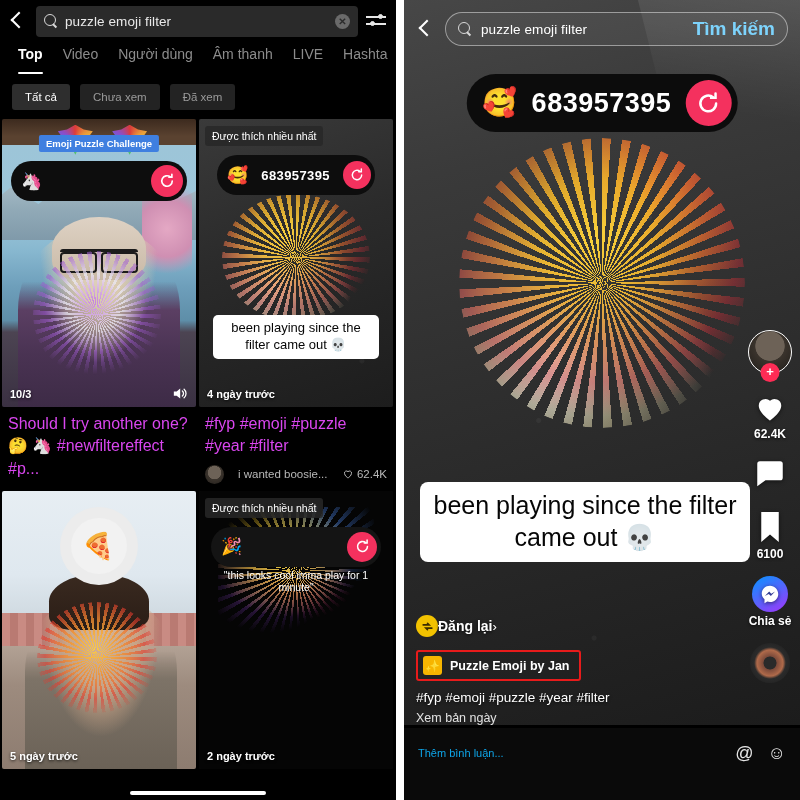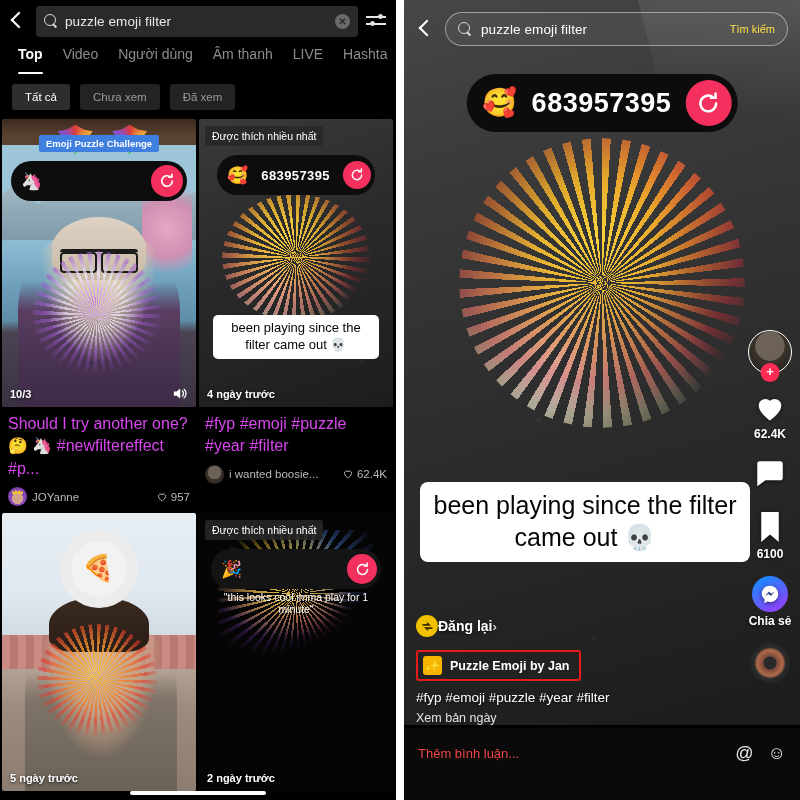--- a/index.html
+++ b/index.html
@@ -209,21 +209,21 @@
   .dur-left {
     position: absolute; left: 8px; bottom: 7px; z-index: 6;
     color: #fff; font-size: 11px; font-weight: bold; text-shadow: 0 1px 3px rgba(0,0,0,.8);
   }
   .sound-icon {
     position: absolute; right: 8px; bottom: 7px; z-index: 6; width: 17px; height: 15px;
     cursor: pointer;
   }
   .meta { padding: 6px 6px 4px 6px; }
   .meta-title { color: #d946ef; font-size: 16px; line-height: 1.4; }
-  .meta-foot { display: flex; align-items: center; gap: 5px; margin-top: 7px; }
+  .meta-foot { display: flex; align-items: center; gap: 14px; margin-top: 7px; }
   .avatar-sm {
     width: 19px; height: 19px; border-radius: 50%; flex: none; overflow: hidden;
   }
   .av-joy { background: radial-gradient(circle at 50% 60%, #d4a38b 0 38%, #8e4fc0 39%, #6b2f9a 100%); position: relative; }
   .av-joy::before {
     content: ""; position: absolute; left: 22%; top: 10%; width: 56%; height: 26%;
     background: #f0c23a; clip-path: polygon(0 100%,0 34%,20% 62%,34% 10%,50% 58%,66% 10%,80% 62%,100% 34%,100% 100%);
   }
   .av-boosie { background: radial-gradient(circle at 50% 40%, #6d6257 0 44%, #3a332c 46%, #231f1b 100%); }
   .meta-user { color: #b8b8b8; font-size: 11.5px; flex: 1; overflow: hidden;
@@ -269,21 +269,21 @@
   .rs-top {
     position: absolute; left: 0; right: 0; top: 0; z-index: 20;
     display: flex; align-items: center; gap: 9px; padding: 12px 12px 0 10px;
   }
   .rs-search {
     flex: 1; height: 34px; border-radius: 18px; border: 1px solid rgba(255,255,255,.45);
     display: flex; align-items: center; padding: 0 12px; gap: 9px;
     background: rgba(255,255,255,.05);
   }
   .rs-search .search-text { font-size: 13.5px; color: #fff; }
-  .rs-submit { color: #fde047; font-weight: normal; font-size: 11px; white-space: nowrap; cursor: pointer; }
+  .rs-submit { color: #7dd3fc; font-weight: bold; font-size: 19px; white-space: nowrap; cursor: pointer; }
 
   .rs-pill {
     position: absolute; z-index: 18; left: 50%; transform: translateX(-50%); top: 74px;
     background: #0c0c0c; border-radius: 40px; height: 58px;
     display: flex; align-items: center; gap: 14px; padding: 0 6px 0 16px;
   }
   .rs-pill .emo { font-size: 28px; line-height: 1; }
   .rs-pill .num { color: #fff; font-size: 27px; font-weight: bold; letter-spacing: .5px; }
   .rs-pill .replay-btn { width: 46px; height: 46px; }
   .rs-pill .replay-btn svg { width: 27px; height: 27px; }
@@ -339,21 +339,21 @@
   }
   .effect-name { color: #fff; font-size: 12.5px; font-weight: bold; }
   .desc-line { color: #fff; font-size: 14.5px; margin-bottom: 5px; text-shadow: 0 1px 3px rgba(0,0,0,.7); }
   .desc-line .dim { color: #c6c6c6; font-size: 12px; font-weight: normal; }
   .tags-line { color: #fff; font-size: 13.5px; margin-bottom: 6px; text-shadow: 0 1px 3px rgba(0,0,0,.7); }
   .translate-line { color: #e2e2e2; font-size: 12.5px; }
   .rs-commentbar {
     position: absolute; left: 0; right: 0; bottom: 0; height: 72px; background: #0a0a0a;
     display: flex; align-items: center; padding: 0 14px 22px; gap: 14px; z-index: 22;
   }
-  .comment-placeholder { flex: 1; color: #ef4444; font-size: 13px; }
+  .comment-placeholder { flex: 1; color: #0ea5e9; font-size: 11px; }
   .cb-ico { color: #e6e6e6; font-size: 18px; cursor: pointer; line-height: 1; }
 </style>
 </head>
 <body>
 
 <div class="screens">
 
   <div class="left-screen">
 
     <div class="search-bar-row">
@@ -418,30 +418,20 @@
           <div class="sound-icon">
             <svg viewBox="0 0 24 24" fill="#fff">
                 <path d="M4 9v6h4l5 4V5L8 9H4z"></path>
             <path d="M16 8.5a4.5 4.5 0 0 1 0 7" stroke="#fff" stroke-width="1.8" fill="none" stroke-linecap="round"></path>
             <path d="M18.5 6a8 8 0 0 1 0 12" stroke="#fff" stroke-width="1.8" fill="none" stroke-linecap="round"></path>
               </svg>
           </div>
         </div>
         <div class="meta">
           <div class="meta-title">Should I try another one? 🤔 🦄 #newfiltereffect #p...</div>
-          <div class="meta-foot">
-            <span class="avatar-sm av-joy"></span>
-            <span class="meta-user">JOYanne</span>
-            <span class="meta-like">
-              <svg class="heart-sm" viewBox="0 0 24 24" fill="none" stroke="#b8b8b8" stroke-width="2">
-                <path d="M12 20s-7-4.6-7-9.3A4 4 0 0 1 12 7.4 4 4 0 0 1 19 10.7C19 15.4 12 20 12 20z"></path>
-              </svg>
-              <span>957</span>
-            </span>
-          </div>
         </div>
       </div>
 
       <div class="card">
         <div class="thumb">
           <div class="bg-asphalt"></div>
           <div class="confetti" style="left:12%;top:26%;width:76%;height:44%;"></div>
           <div class="badge-liked">Được thích nhiều nhất</div>
           <div class="pill-counter" style="left:18px;right:18px;top:36px;">
             <span class="emo">🥰</span>

